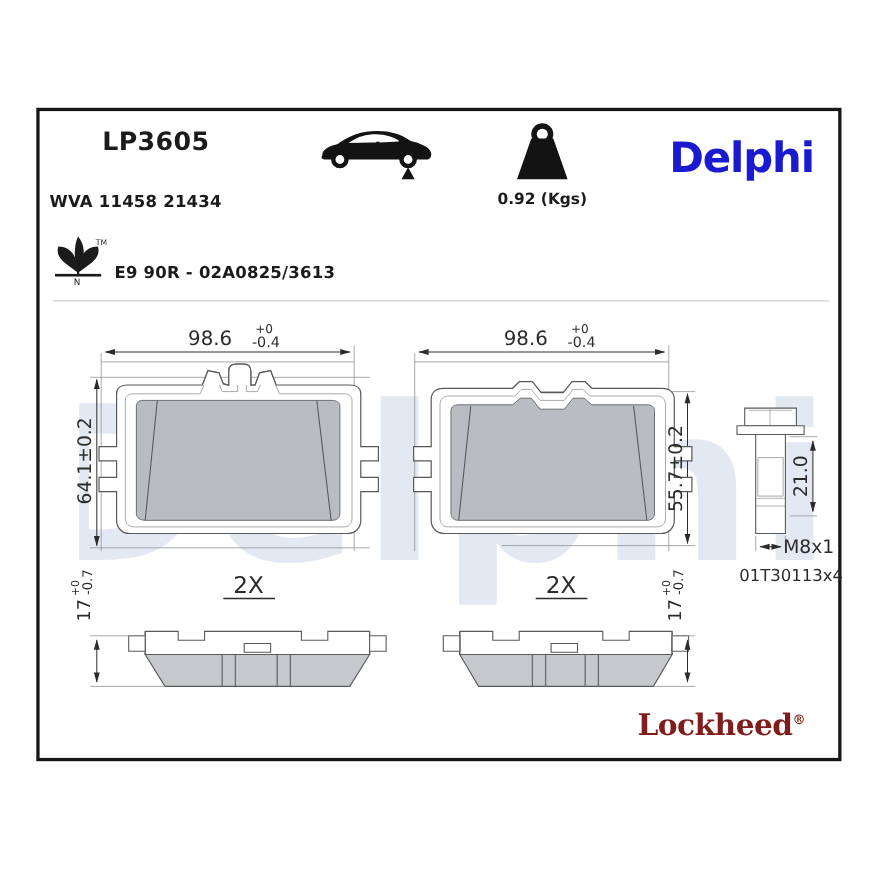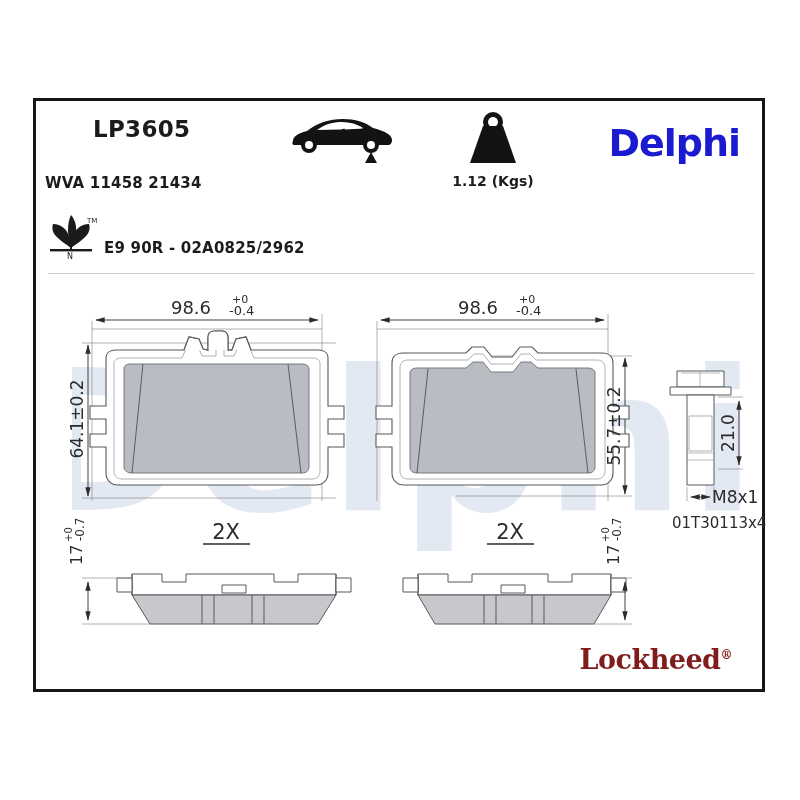--- a/index.html
+++ b/index.html
@@ -195,38 +195,38 @@
         <circle cx="84" cy="34" r="4" fill="#ffffff"></circle>
         <path d="M84,41 L90,52 L78,52 Z" fill="#131313"></path>
       </svg>
 
       <div class="weight-group">
         <svg class="weight-icon" viewBox="0 0 62 62">
           <circle cx="31" cy="13" r="10" fill="#131313"></circle>
           <circle cx="31" cy="13" r="5" fill="#ffffff"></circle>
           <path d="M21,17 L41,17 L54,54 L8,54 Z" fill="#131313"></path>
         </svg>
-        <div class="weight-label">1.12 (Kgs)</div>
+        <div class="weight-label">0.92 (Kgs)</div>
       </div>
 
       <div class="brand-logo">
         <span style="color:#1a1ad0">Delphi</span>
       </div>
 
       <div class="eco-row">
         <svg class="leaf-icon" viewBox="0 0 52 52">
           <path d="M26,7 C31,13 33,21 29,31 C27,35 26,37 26,39 C25,34 23,29 23,23 C23,16 24,11 26,7 Z" fill="#1b1b1b"></path>
           <path d="M8,16 C16,16 23,21 25,32 C26,36 26,38 26,40 C21,36 14,32 10,27 C7,23 7,19 8,16 Z" fill="#1b1b1b"></path>
           <path d="M44,16 C36,16 29,21 27,32 C26,36 26,38 26,40 C31,36 38,32 42,27 C45,23 45,19 44,16 Z" fill="#1b1b1b"></path>
           <rect x="25" y="34" width="2" height="9" fill="#1b1b1b"></rect>
           <rect x="5" y="41" width="42" height="2.4" fill="#1b1b1b"></rect>
           <text x="22" y="51" font-family="DejaVu Sans, sans-serif" font-size="8" fill="#1b1b1b">N</text>
           <text x="42" y="15" font-family="DejaVu Sans, sans-serif" font-size="7" fill="#1b1b1b">TM</text>
         </svg>
-        <div class="cert-text">E9 90R - 02A0825/2962</div>
+        <div class="cert-text">E9 90R - 02A0825/3613</div>
       </div>
 
       <div class="divider"></div>
     </div>
 
     <svg class="drawing" viewBox="0 0 732 594">
       <defs>
         <marker id="arrL" viewBox="0 0 12 8" refX="1" refY="4" markerWidth="11" markerHeight="7" orient="auto">
           <path d="M0,4 L12,0.6 L12,7.4 Z" fill="#2b2b2b"></path>
         </marker>

